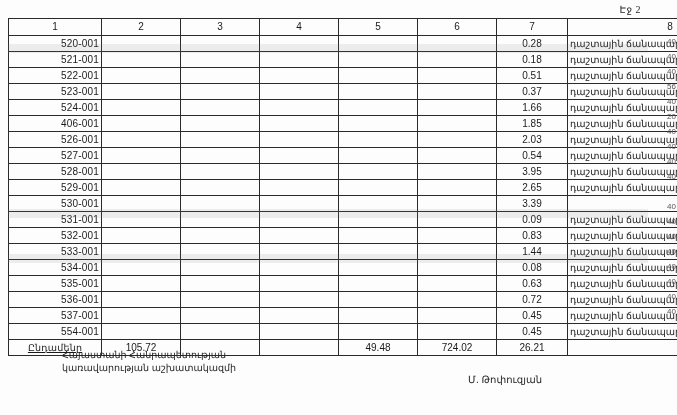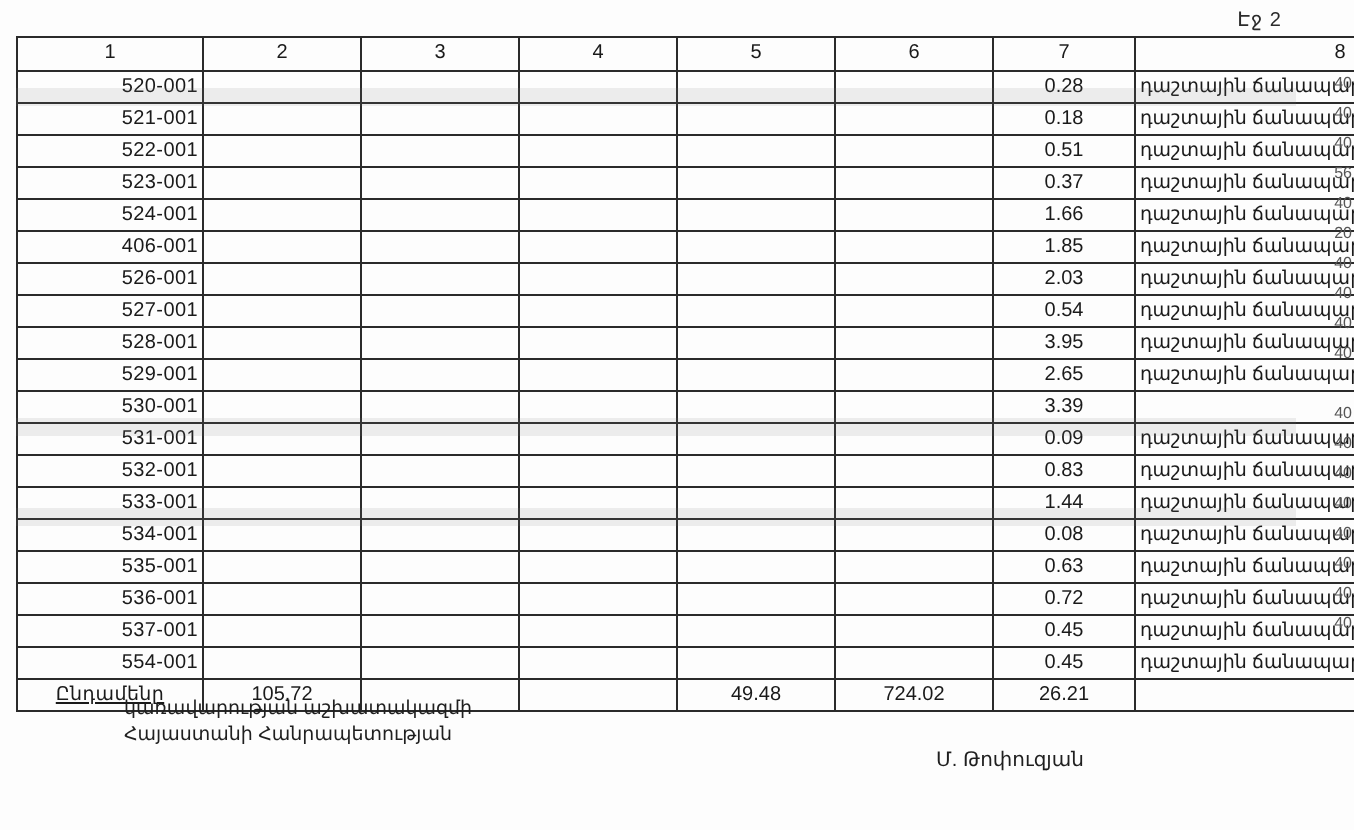--- a/index.html
+++ b/index.html
@@ -20,20 +20,21 @@
     inset: 0;
     background: #fdfdfd;
   }
   .page-number {
     position: absolute;
     top: 4px;
     right: 36px;
     font-size: 10px;
     letter-spacing: 0.5px;
     color: #2b2b2b;
+    font-family: Liberation Serif, serif;
   }
   .table-wrap {
     position: absolute;
     top: 18px;
     left: 8px;
     width: 640px;
   }
   table.grid {
     border-collapse: collapse;
     table-layout: fixed;
@@ -375,19 +376,19 @@
       <div>40</div>
       <div>40</div>
       <div>40</div>
       <div>40</div>
       <div>40</div>
       <div>40</div>
       <div>40</div>
     </div>
 
   <div class="signature">
+    <div>Հայաստանի Հանրապետության</div>
     <div>կառավարության աշխատակազմի</div>
-    <div>Հայաստանի Հանրապետության</div>
   </div>
 
   <div class="signer">Մ. Թոփուզյան</div>
 
 </div>
 
 </body></html>

